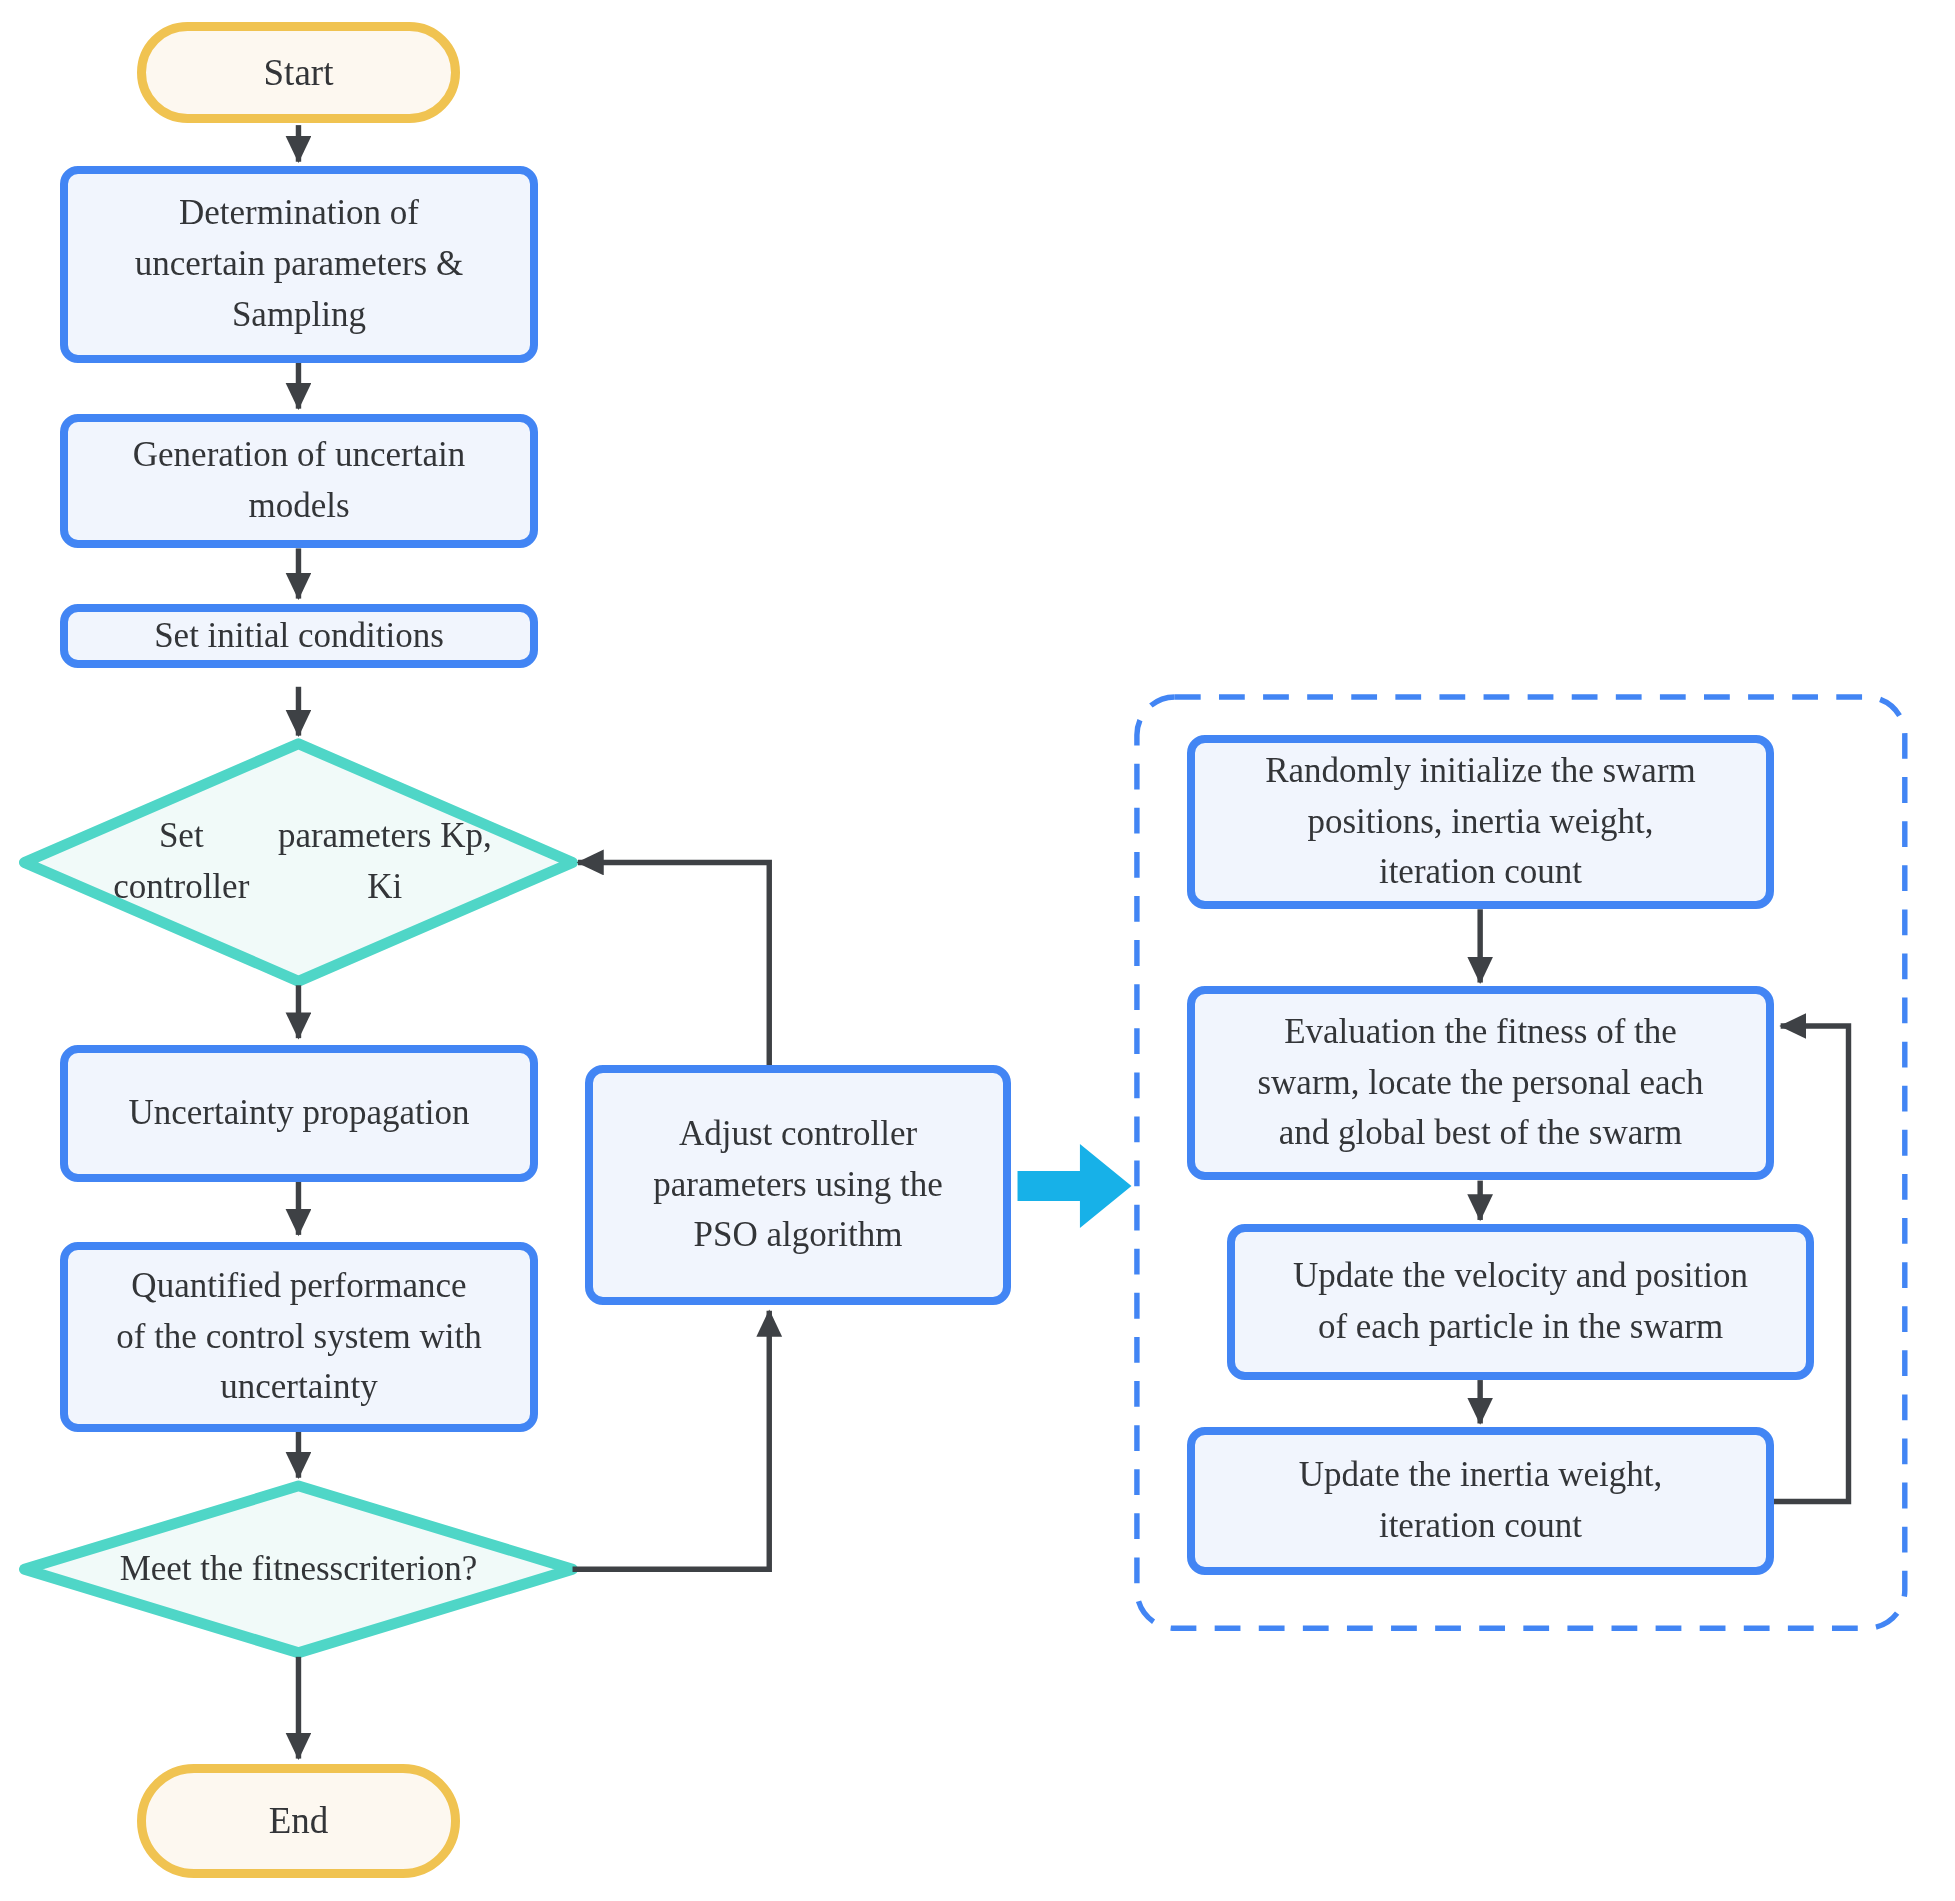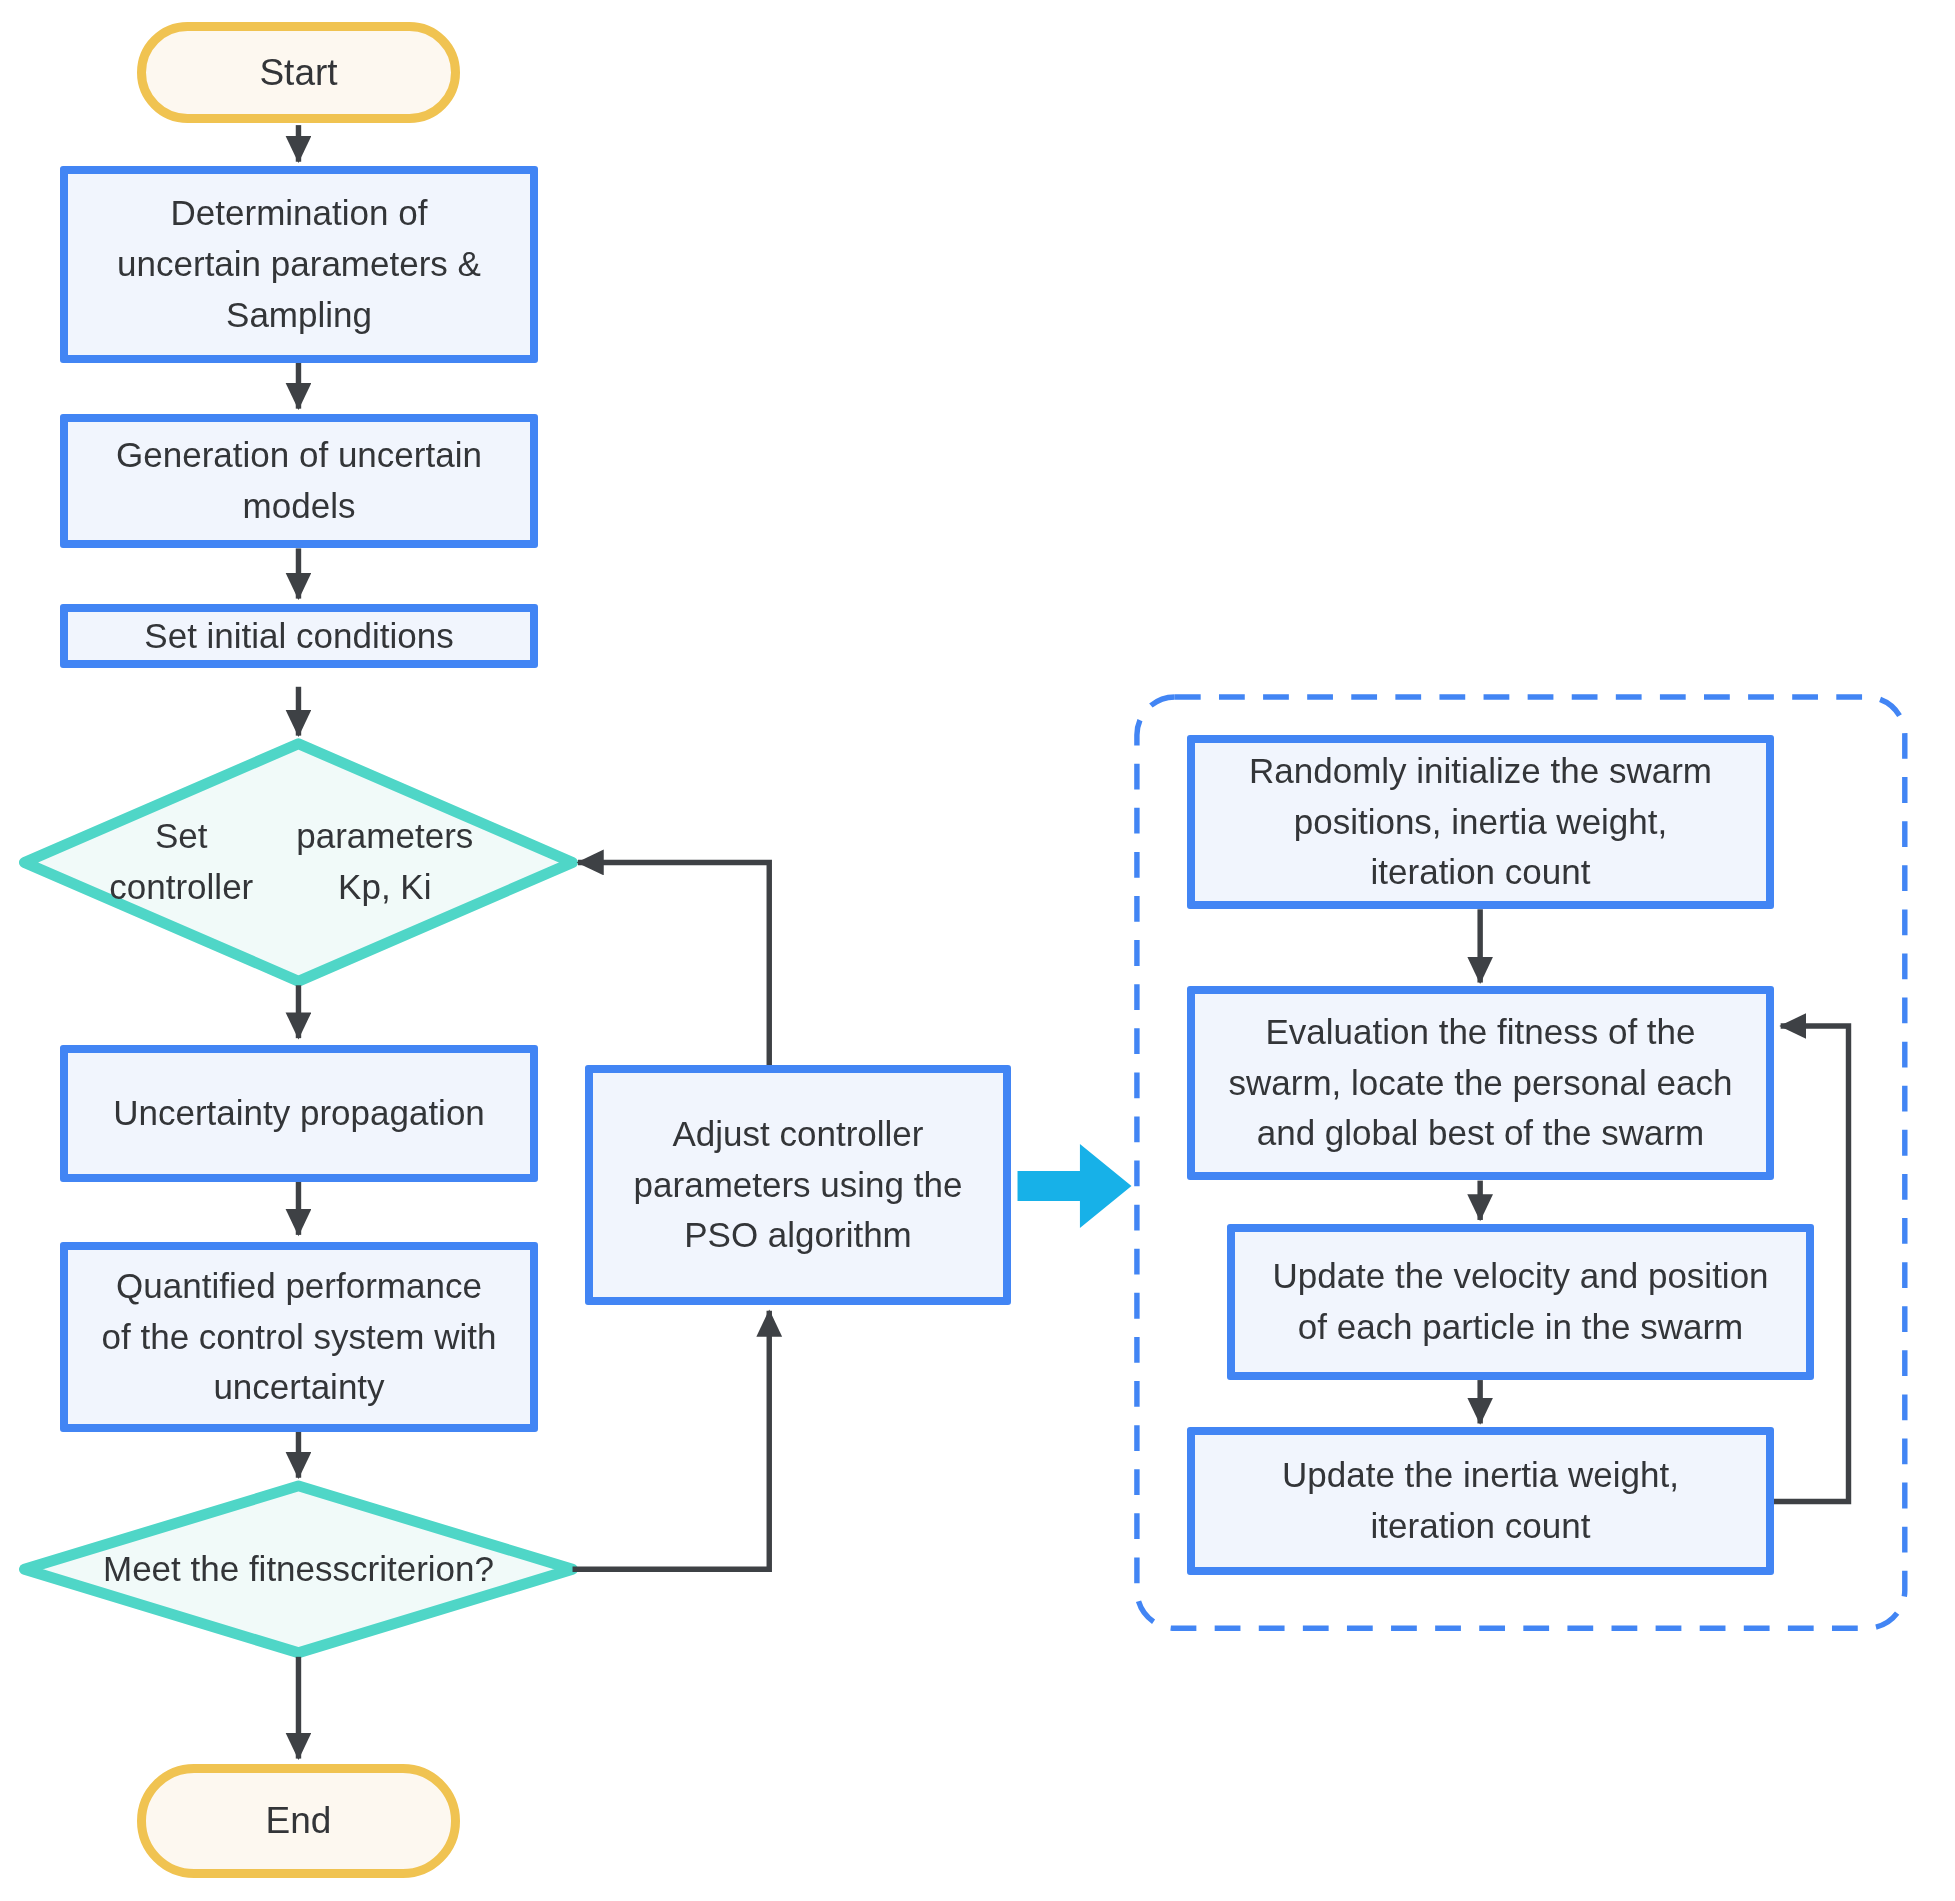--- a/index.html
+++ b/index.html
@@ -6,33 +6,33 @@
     --blue:#4285F4; --box-fill:#F1F5FD;
     --teal:#4FD6C7; --teal-fill:#F1FAF9;
     --gold:#F0C351; --gold-fill:#FDF8F0;
     --line:#3E4145; --cyan-arrow:#17B1E8;
     --text:#333538; --background:#FFFFFF;
   }
   html,body{margin:0;padding:0;background:var(--background);}
   #canvas{
     position:relative; width:1955px; height:1902px;
     background:var(--background); overflow:hidden;
-    font-family:Liberation Sans, sans-serif;
+    font-family:Liberation Serif, serif;
   }
   #wires{position:absolute;left:0;top:0;width:1955px;height:1902px;}
   .node{
     position:absolute; box-sizing:border-box;
     display:flex; align-items:center; justify-content:center;
     text-align:center; color:var(--text);
     font-size:35px; line-height:1.45;
   }
   .rect{
     background:var(--box-fill);
     border:8.1px solid var(--blue);
-    border-radius:3px;
+    border-radius:18px;
     text-align:center;
   }
   .stadium{
     background:var(--gold-fill);
     border:9.5px solid var(--gold);
     border-radius:64px;
     font-size:37px;
   }
   .dlabel{background:transparent;}
   .edge{fill:none; stroke:var(--line); stroke-width:8;}

